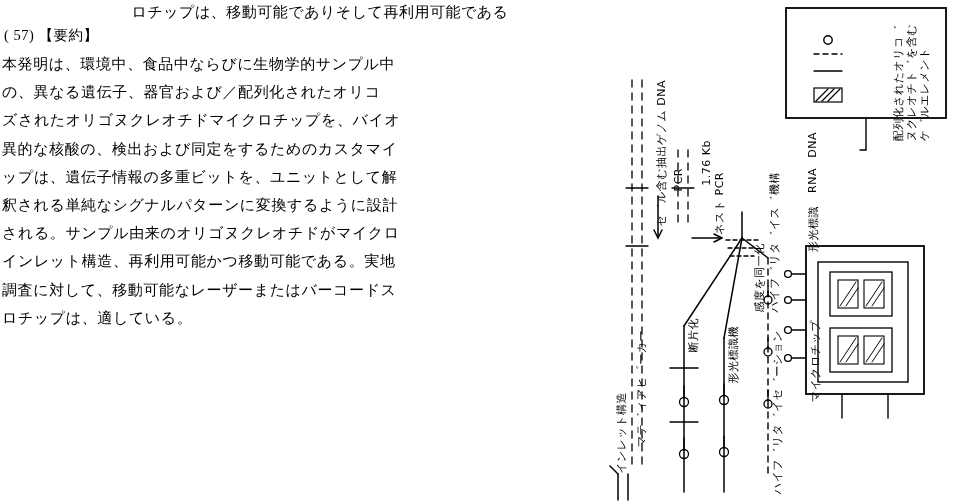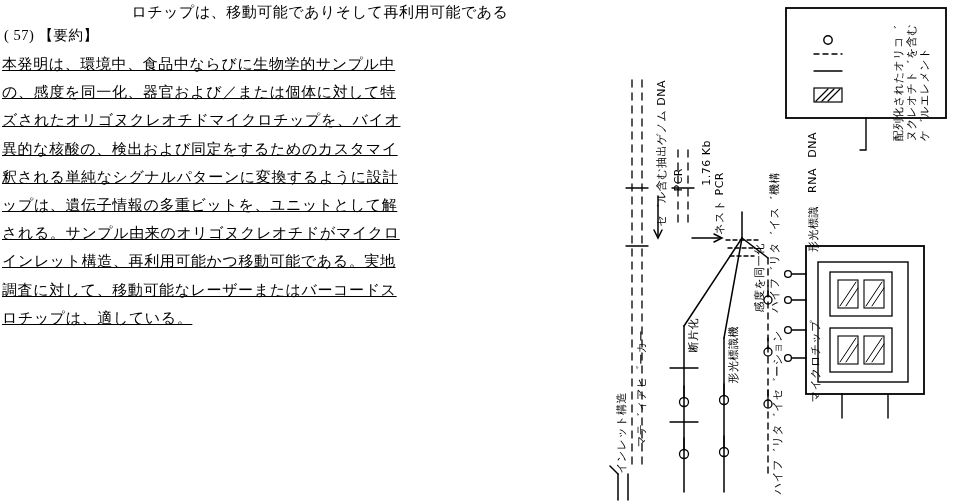--- a/index.html
+++ b/index.html
@@ -48,21 +48,20 @@
     left: 2px;
     top: 50px;
     width: 600px;
     font-size: 15px;
     line-height: 28.2px;
     letter-spacing: 0.6px;
   }
   .abstract-body .ln {
     display: block;
     white-space: nowrap;
-    text-decoration: underline;
   }
   
   .figure {
     position: absolute;
     left: 592px;
     top: 0px;
     width: 361px;
     height: 503px;
   }
   .figure svg {
@@ -81,25 +80,25 @@
 <body>
 
 <div class="page">
 
   <div class="top-line">ロチップは、移動可能でありそして再利用可能である</div>
 
   <div class="abstract-heading">( 57) 【要約】</div>
 
   <div class="abstract-body">
     <span class="ln">本発明は、環境中、食品中ならびに生物学的サンプル中</span>
-    <span class="ln">の、感度を同一化、器官および／または個体に対して特</span>
+    <span class="ln">の、異なる遺伝子、器官および／配列化されたオリコ</span>
     <span class="ln">ズされたオリゴヌクレオチドマイクロチップを、バイオ</span>
     <span class="ln">異的な核酸の、検出および同定をするためのカスタマイ</span>
+    <span class="ln">ップは、遺伝子情報の多重ビットを、ユニットとして解</span>
     <span class="ln">釈される単純なシグナルパターンに変換するように設計</span>
-    <span class="ln">ップは、遺伝子情報の多重ビットを、ユニットとして解</span>
     <span class="ln">される。サンプル由来のオリゴヌクレオチドがマイクロ</span>
     <span class="ln">インレット構造、再利用可能かつ移動可能である。実地</span>
     <span class="ln">調査に対して、移動可能なレーザーまたはバーコードス</span>
     <span class="ln">ロチップは、適している。</span>
   </div>
 
   <div class="figure">
     <svg width="361" height="503" viewBox="0 0 361 503" xmlns="http://www.w3.org/2000/svg">
       <g fill="none" stroke="#000000" stroke-width="1.6" stroke-linecap="round">
 

